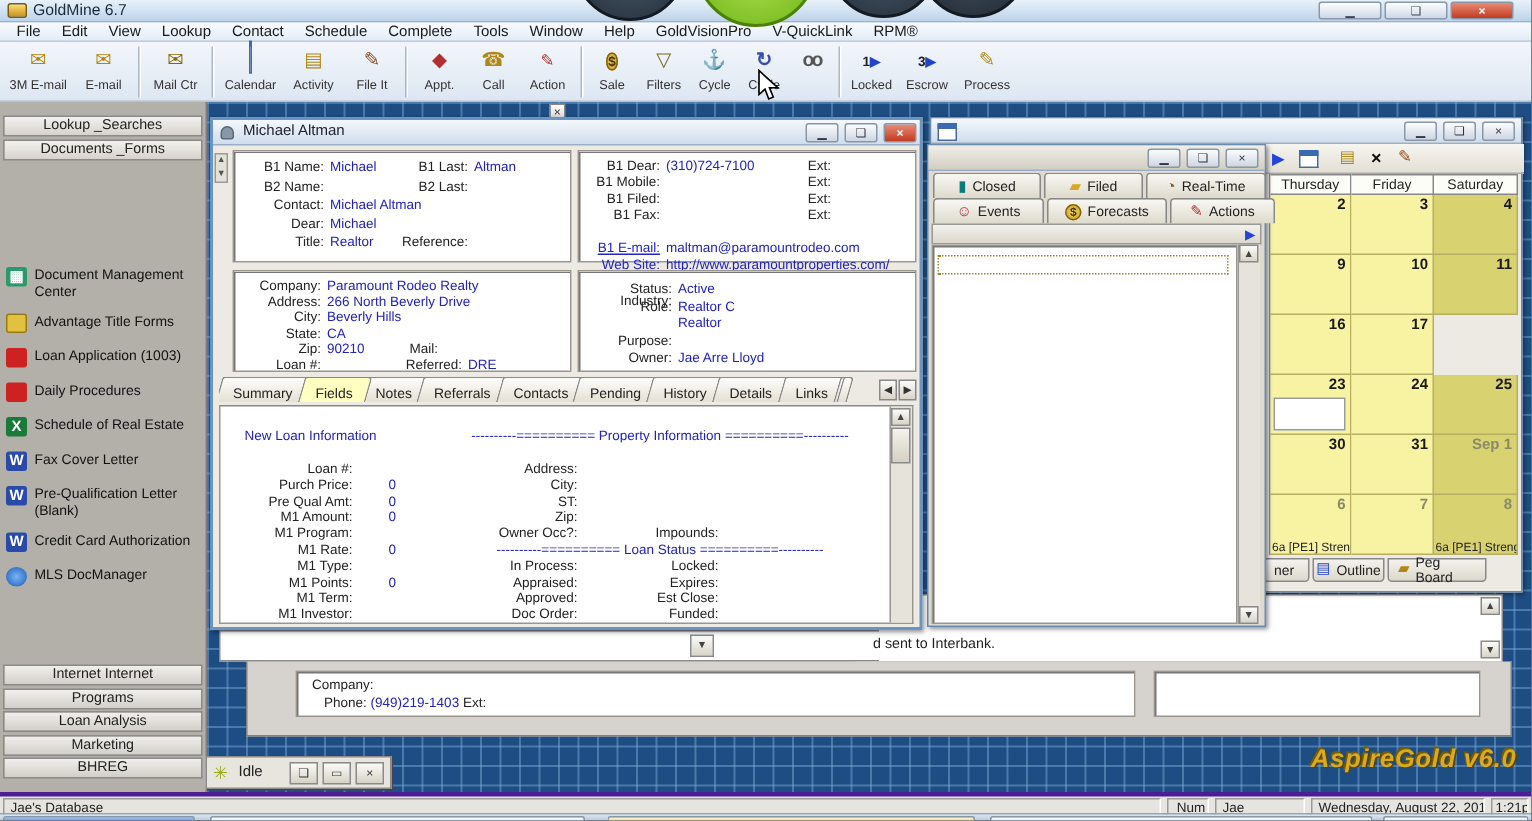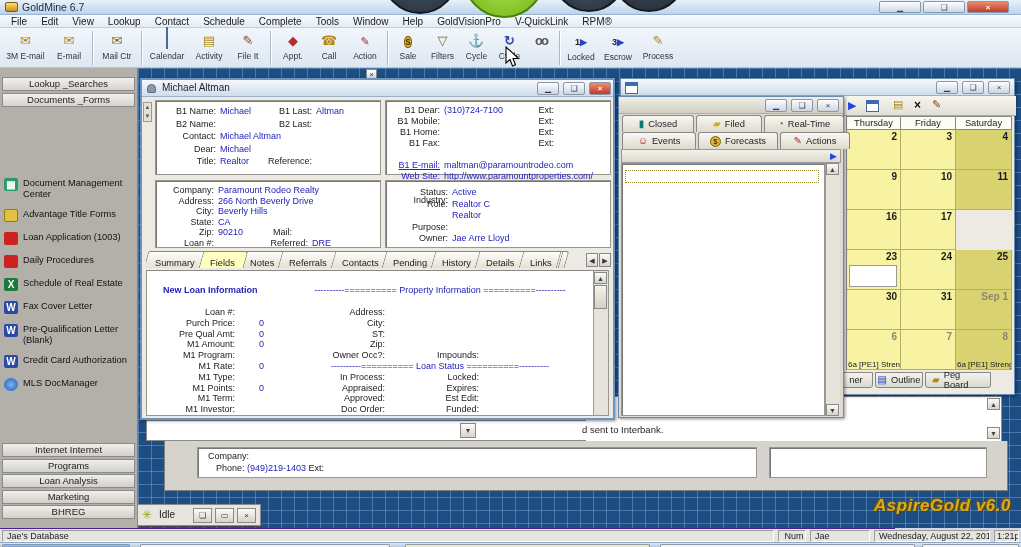--- a/index.html
+++ b/index.html
@@ -70,21 +70,21 @@
 
   
   .dayhdr{position:absolute;top:0;height:14px;background:#fdfdf8;border:1px solid #888;border-left:none;font-size:9.3px;text-align:center;line-height:13px;color:#222;}
   .dcell{position:absolute;border-right:1px solid #b6ae62;border-bottom:1px solid #b6ae62;overflow:hidden;}
   .dnum{position:absolute;top:1px;right:3px;font-size:10px;font-weight:bold;color:#1a1a1a;}
   .dnum.muted{color:#8a8a6a;}
   .devent{position:absolute;left:1px;bottom:1px;right:0;font-size:8px;color:#222;white-space:nowrap;overflow:hidden;}
   .btab{position:absolute;height:16px;background:linear-gradient(#f4f2ec,#dcd8cc);border:1px solid #888;border-radius:0 0 3px 3px;font-size:9.3px;display:flex;align-items:center;justify-content:center;gap:4px;color:#222;padding:0 6px;}
 
   
-  #statusbar{left:0;top:528px;width:895px;height:14px;background:#e6e4de;border-top:1px solid #4c1d95;display:block;}
+  #statusbar{left:0;top:528px;width:1021px;height:14px;background:#e6e4de;border-top:3px solid #4c1d95;display:block;}
   .stseg{position:absolute;top:1px;height:12px;border:1px solid #9a9a9a;border-right-color:#fff;border-bottom-color:#fff;font-size:9px;line-height:11px;padding-left:4px;color:#222;background:#e6e4de;white-space:nowrap;overflow:hidden;}
   #taskbar{left:0;top:542px;width:1021px;height:5px;background:linear-gradient(#dfe8f2,#b9c9db);border-top:1px solid #8ea6c0;}
   .tkstub{position:absolute;top:1px;height:4px;border:1px solid #8898aa;border-bottom:none;border-radius:2px 2px 0 0;background:linear-gradient(#fdfdfd,#dde4ea);}
 
   #idlebar{left:137px;top:504px;width:124px;height:22px;background:#e8e5de;border:1px solid #8a8a8a;box-shadow:1px 1px 0 #445;}
   .idlebtn{position:absolute;top:3px;width:19px;height:15px;background:linear-gradient(#fbfbf8,#d6d2c6);border:1px solid #8a8a8a;font-size:8px;text-align:center;line-height:14px;color:#333;}
 </style>
 </head>
 <body>
 
@@ -430,21 +430,21 @@
       </div>
     <div class="abs sunken" id="p-tr" style="left:243px;top:20px;width:226px;height:75px;">
         <span class="flbl" style="left:2px;width:52px;top:4px">B1 Dear:</span>
         <span class="fval" style="left:58px;top:4px">(310)724-7100</span>
         <span class="flbl" style="left:146px;width:22px;top:4px">Ext:</span>
         <span class="fval" style="left:172px;top:4px"></span>
         <span class="flbl" style="left:2px;width:52px;top:15px">B1 Mobile:</span>
         <span class="fval" style="left:58px;top:15px"></span>
         <span class="flbl" style="left:146px;width:22px;top:15px">Ext:</span>
         <span class="fval" style="left:172px;top:15px"></span>
-        <span class="flbl" style="left:2px;width:52px;top:26px">B1 Home:</span>
+        <span class="flbl" style="left:2px;width:52px;top:26px">B1 Filed:</span>
         <span class="fval" style="left:58px;top:26px"></span>
         <span class="flbl" style="left:146px;width:22px;top:26px">Ext:</span>
         <span class="fval" style="left:172px;top:26px"></span>
         <span class="flbl" style="left:2px;width:52px;top:37px">B1 Fax:</span>
         <span class="fval" style="left:58px;top:37px"></span>
         <span class="flbl" style="left:146px;width:22px;top:37px">Ext:</span>
         <span class="fval" style="left:172px;top:37px"></span>
         <span class="flbl flink" style="left:2px;width:52px;top:59px">B1 E-mail:</span>
         <span class="fval" style="left:58px;top:59px">maltman@paramountrodeo.com</span>
         <span class="flbl flink" style="left:2px;width:52px;top:70px">Web Site:</span>
@@ -491,21 +491,21 @@
         <span class="ctab"><span>History</span></span>
         <span class="ctab"><span>Details</span></span>
         <span class="ctab"><span>Links</span></span>
         <span class="ctab" style="width:7px;padding:0"></span>
         <span class="ctab" style="width:7px;padding:0"></span>
       </div>
     <span class="tabarrow" style="left:444px;top:173px;">◀</span>
     <span class="tabarrow" style="left:457px;top:173px;">▶</span>
 
     <div class="abs sunken" id="fieldspanel" style="left:4px;top:190px;width:463px;height:146px;box-shadow:none;border-top:1px solid #888;">
-      <div class="abs" style="left:16px;top:14px;font-size:9px;color:#2222bb;font-weight:bold;">New Loan Information</div>
+      <div class="abs" style="left:16px;top:14px;font-size:9px;color:#2222bb;">New Loan Information</div>
       <div class="abs" style="left:150px;top:14px;width:286px;text-align:center;font-size:9px;color:#2222bb;white-space:nowrap;overflow:hidden;">----------========== Property Information ==========----------</div>
       <div id="fieldrows">
           <span class="flbl" style="left:0px;width:88px;top:36px">Loan #:</span>
           <span class="flbl" style="left:120px;width:118px;top:36px">Address:</span>
           <span class="flbl" style="left:0px;width:88px;top:46.8px">Purch Price:</span>
           <span class="fval" style="left:112px;top:46.8px">0</span>
           <span class="flbl" style="left:120px;width:118px;top:46.8px">City:</span>
           <span class="flbl" style="left:0px;width:88px;top:57.6px">Pre Qual Amt:</span>
           <span class="fval" style="left:112px;top:57.6px">0</span>
           <span class="flbl" style="left:120px;width:118px;top:57.6px">ST:</span>
@@ -520,21 +520,21 @@
           <span class="abs" style="left:150px;top:90px;width:286px;text-align:center;font-size:9px;color:#2222bb;white-space:nowrap;overflow:hidden;">----------========== Loan Status ==========----------</span>
           <span class="flbl" style="left:0px;width:88px;top:100.80000000000001px">M1 Type:</span>
           <span class="flbl" style="left:120px;width:118px;top:100.80000000000001px">In Process:</span>
           <span class="flbl" style="left:250px;width:82px;top:100.80000000000001px">Locked:</span>
           <span class="flbl" style="left:0px;width:88px;top:111.60000000000001px">M1 Points:</span>
           <span class="fval" style="left:112px;top:111.60000000000001px">0</span>
           <span class="flbl" style="left:120px;width:118px;top:111.60000000000001px">Appraised:</span>
           <span class="flbl" style="left:250px;width:82px;top:111.60000000000001px">Expires:</span>
           <span class="flbl" style="left:0px;width:88px;top:122.4px">M1 Term:</span>
           <span class="flbl" style="left:120px;width:118px;top:122.4px">Approved:</span>
-          <span class="flbl" style="left:250px;width:82px;top:122.4px">Est Edit:</span>
+          <span class="flbl" style="left:250px;width:82px;top:122.4px">Est Close:</span>
           <span class="flbl" style="left:0px;width:88px;top:133.2px">M1 Investor:</span>
           <span class="flbl" style="left:120px;width:118px;top:133.2px">Doc Order:</span>
           <span class="flbl" style="left:250px;width:82px;top:133.2px">Funded:</span>
         </div>
       <div class="sb-track" style="left:446px;top:0;width:15px;height:144px;">
         <span class="sb-btn" style="left:0;top:1px;">▲</span>
         <span class="sb-thumb" style="top:14px;height:24px;"></span>
       </div>
     </div>
   </div>

